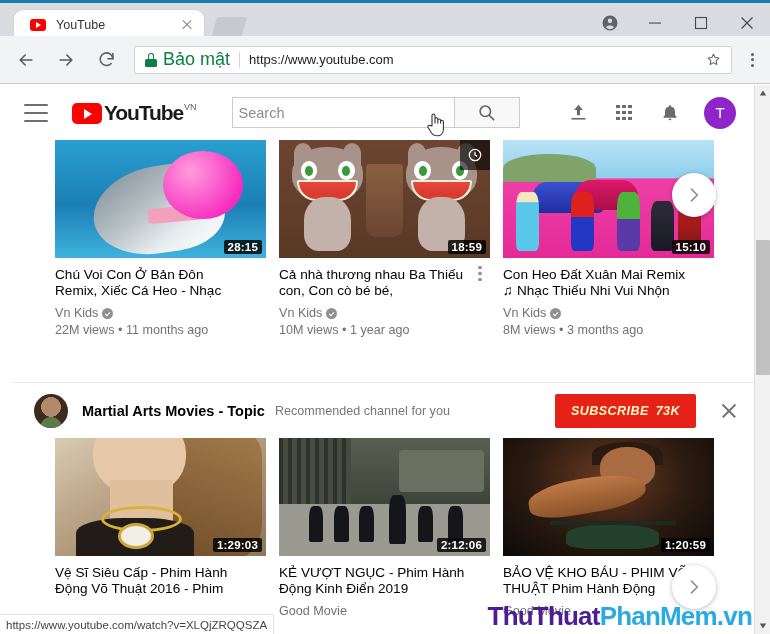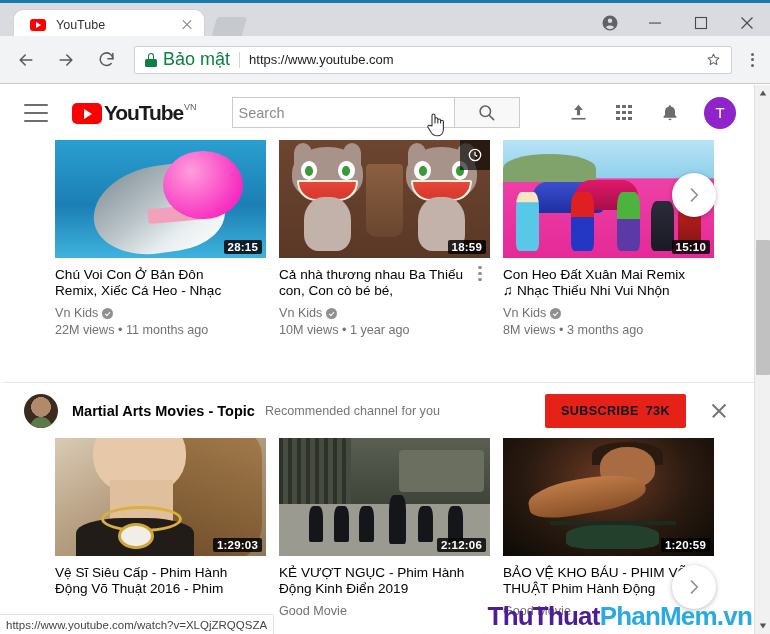--- a/index.html
+++ b/index.html
@@ -194,40 +194,40 @@
   .kebab i { width:3.2px; height:3.2px; border-radius:50%; background:#909090; display:block; }
 
   .arrow-next {
     position:absolute; width:44px; height:44px; border-radius:50%;
     background:#fff; box-shadow:0 1px 5px rgba(0,0,0,.28);
     display:flex; align-items:center; justify-content:center;
   }
 
   
   .chan-bar {
-    position:absolute; left:2px; width:756px; height:56px;
+    position:absolute; left:12px; width:756px; height:56px;
     display:flex; align-items:center; padding-left:22px;
     border-top:1px solid #e8e8e8;
   }
   .chan-avatar {
     width:34px; height:34px; border-radius:50%; flex:none;
     background: radial-gradient(circle at 50% 38%, #b08a6a 0 36%, #3c2a1e 37% 100%);
     overflow:hidden; position:relative;
   }
   .chan-avatar::after{
     content:""; position:absolute; left:6px; bottom:0; width:22px; height:11px;
     background:#5d7a4a; border-radius:11px 11px 0 0;
   }
   .chan-name { font-size:14.5px; font-weight:bold; color:#030303; margin-left:14px; }
   .chan-sub { font-size:12.6px; color:#777; margin-left:10px; }
   .sub-btn {
-    margin-left:auto; background:#e62117; color:#0f172a;
+    margin-left:auto; background:#e62117; color:#fef9c3;
     font-size:12.6px; font-weight:bold; letter-spacing:.4px;
     padding:10px 16px; border:none; border-radius:2px;
-    font-family:"Liberation Sans",sans-serif; white-space:nowrap;
+    font-family:"Liberation Sans",sans-serif; white-space:nowrap;font-style:italic;
   }
   .sub-btn .cnt { margin-left:7px; font-weight:bold; }
   .chan-close { width:38px; margin-right:20px; margin-left:14px; position:relative; height:26px;}
   .chan-close::before,.chan-close::after{
     content:""; position:absolute; left:10px; top:12px; width:18px; height:1.6px; background:#767676;
   }
   .chan-close::before{transform:rotate(45deg);} .chan-close::after{transform:rotate(-45deg);}
 
   
   .scrollbar {

